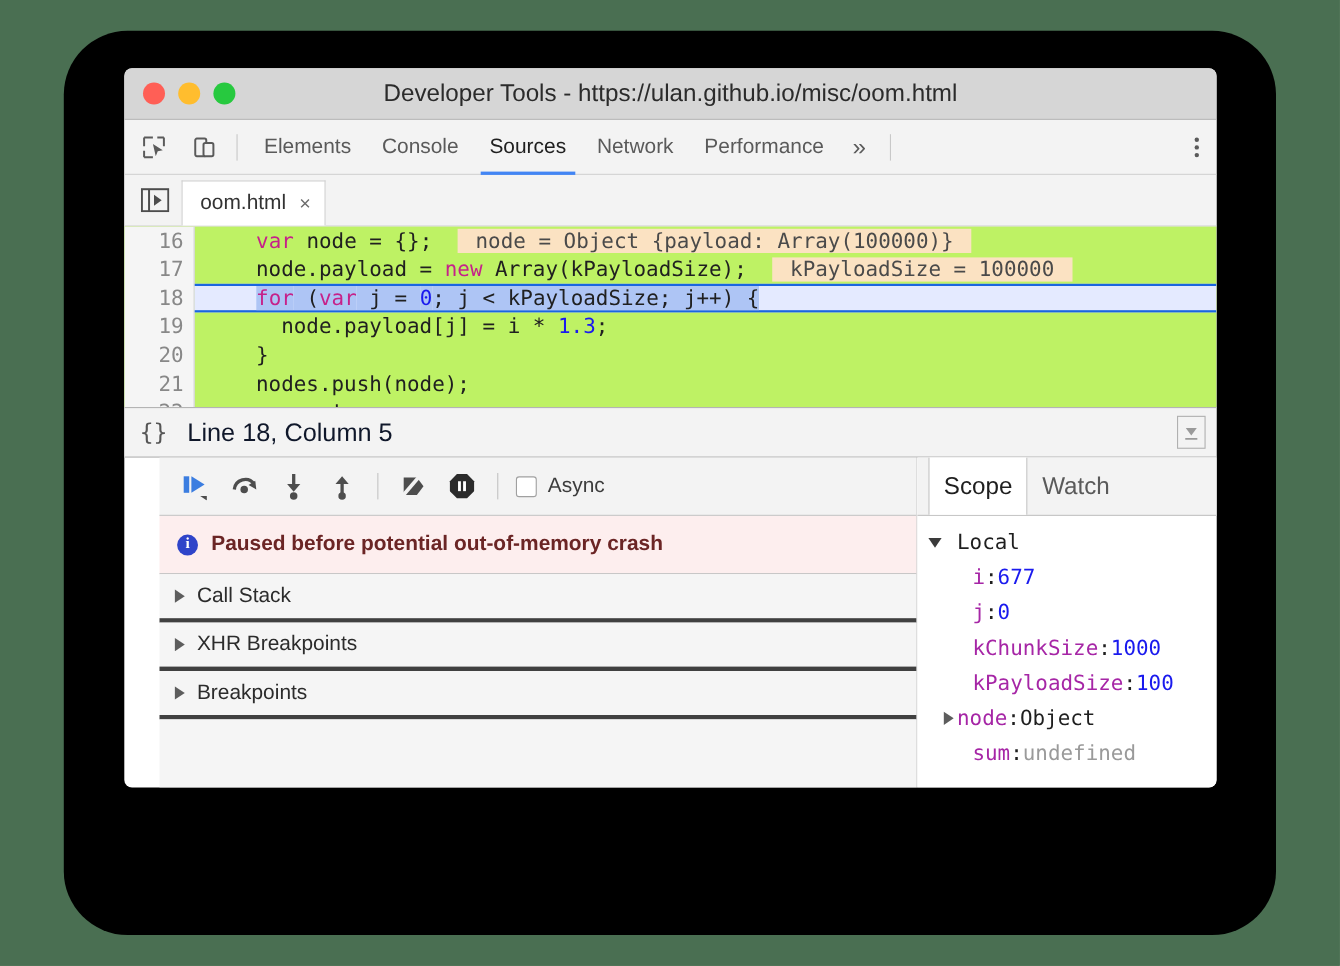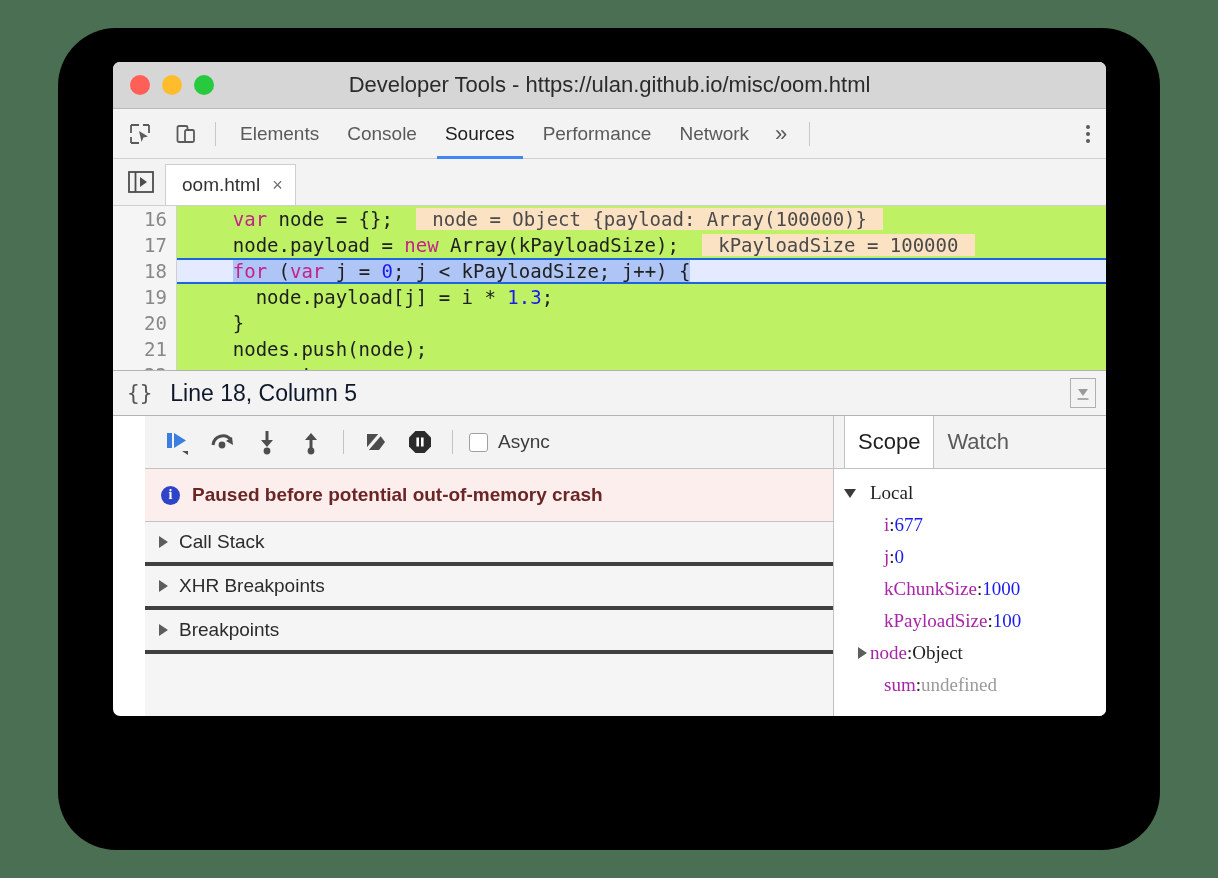--- a/index.html
+++ b/index.html
@@ -291,21 +291,21 @@
     color: #1f1f1f;
   }
   .scopebody {
     flex: 1 1 auto;
     overflow: hidden;
     padding: 8px 0 0 0;
     font-family: "DejaVu Sans Mono", monospace;
     font-size: 19px;
     white-space: nowrap;
   }
-  .srow { height: 32px; line-height: 32px; display: flex; align-items: center; padding-left: 10px; font-family: Liberation Serif, serif; }
+  .srow { height: 32px; line-height: 32px; display: flex; align-items: center; padding-left: 10px; }
   .sname { color: #a626a6; }
   .skey  { color: #1f1f1f; }
   .sval-num { color: #1a1aee; }
   .sval-obj { color: #1f1f1f; }
   .sval-und { color: #9a9a9a; }
   .scope-arrow {
     display: inline-flex; width: 26px; flex: 0 0 26px;
     align-items: center; justify-content: flex-start;
   }
 </style>
@@ -337,22 +337,22 @@
         <svg width="22" height="22" viewBox="0 0 22 22">
           <rect x="2.5" y="3" width="10" height="16" rx="1.5" stroke="#5a5a5a" stroke-width="1.8" fill="none"></rect>
           <rect x="10" y="7" width="9" height="12" rx="1.5" stroke="#5a5a5a" stroke-width="1.8" fill="#f3f3f3"></rect>
         </svg>
       </div>
       <div class="vdiv"></div>
 
       <div class="panel-tab">Elements</div>
       <div class="panel-tab">Console</div>
       <div class="panel-tab active">Sources</div>
+      <div class="panel-tab">Network</div>
       <div class="panel-tab">Performance</div>
-      <div class="panel-tab">Network</div>
       <div class="chev-more">»</div>
 
       <div class="vdiv"></div>
       <div class="kebab">
         <i></i>
           <i></i>
           <i></i>
       </div>
     </div>
 

